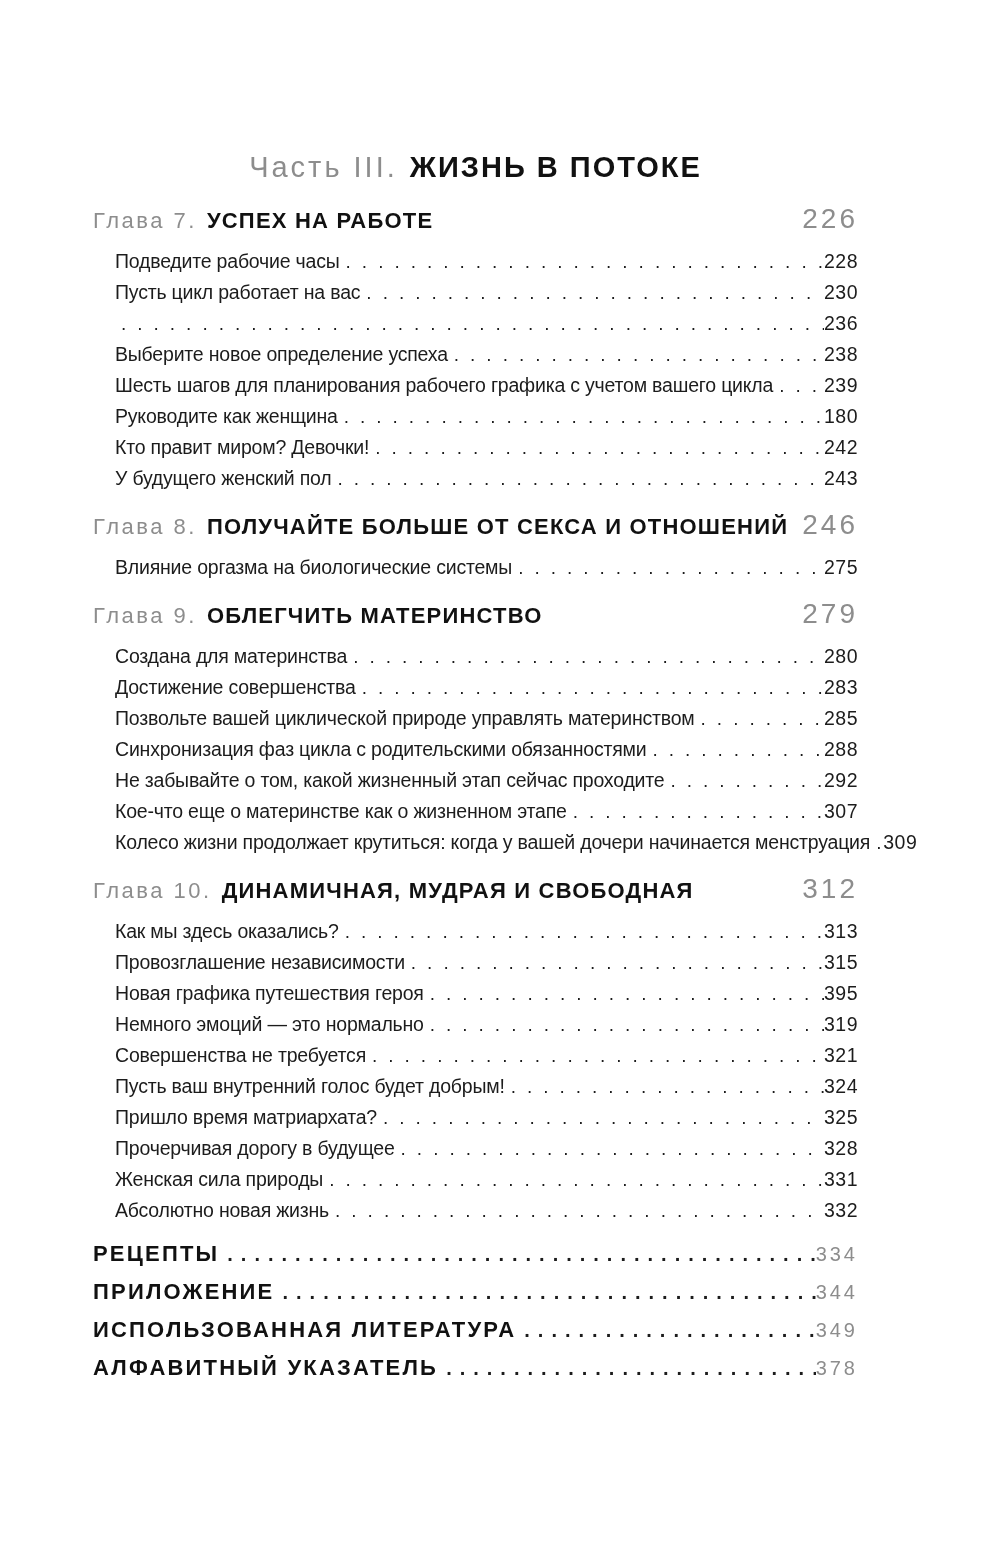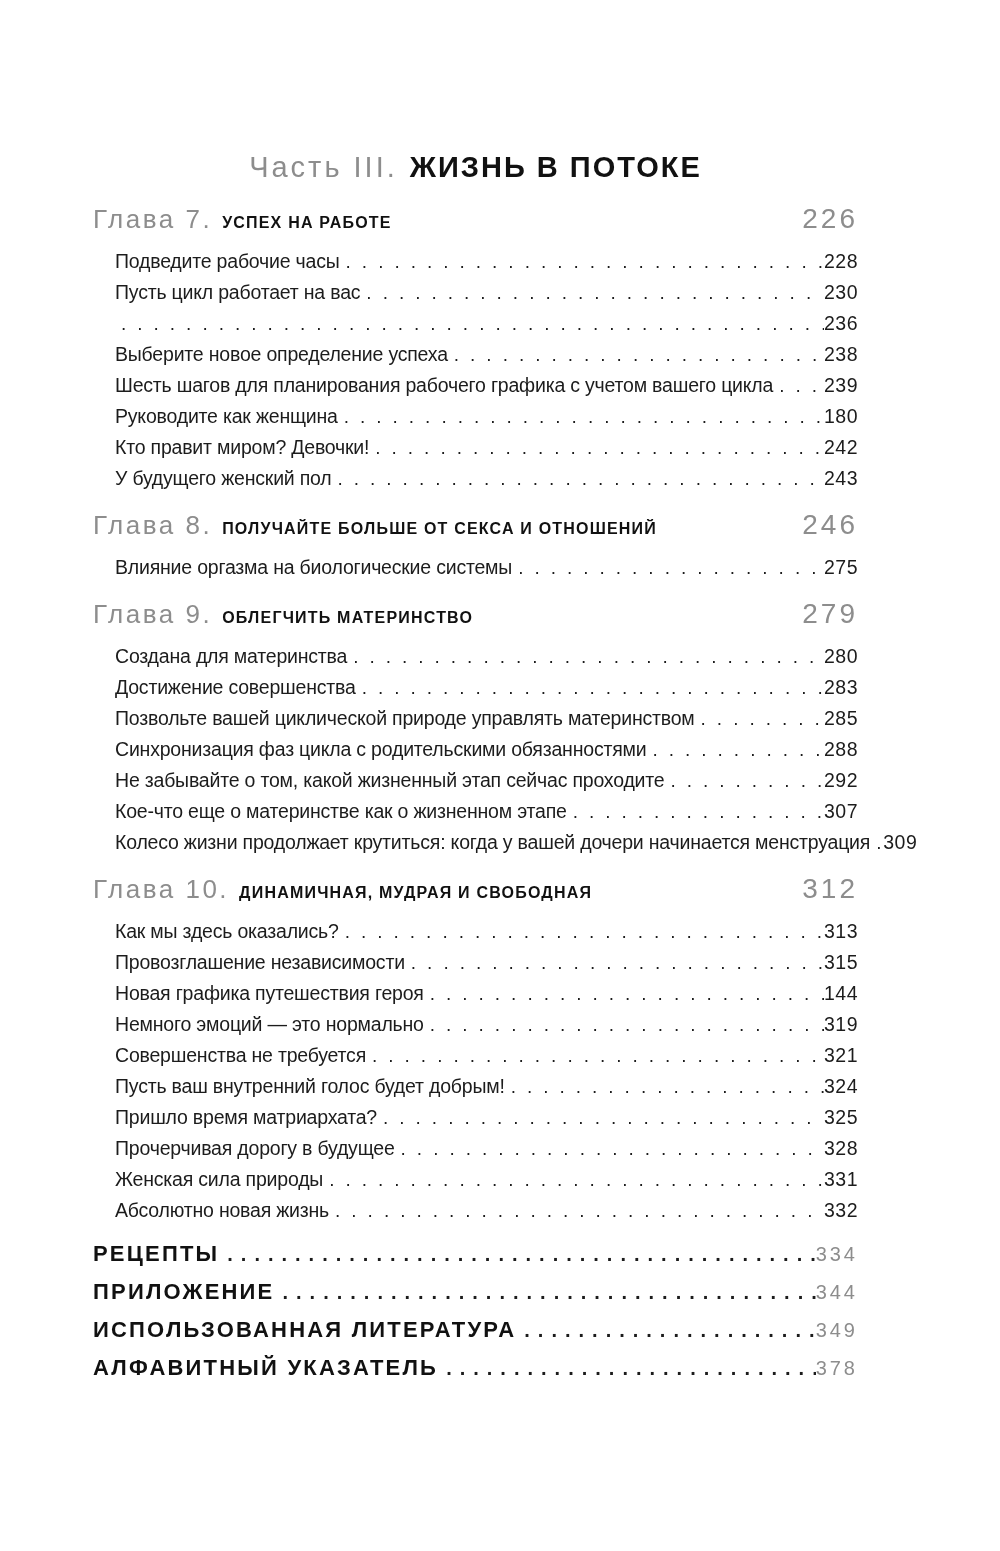--- a/index.html
+++ b/index.html
@@ -41,28 +41,28 @@
 
   
   .chapter-block{margin-top:14px;}
   .chapter-block:first-child{margin-top:11px;}
   .chapter-heading{
     display:flex;justify-content:space-between;align-items:baseline;
     line-height:33px;
   }
   .ch-label{
     color:var(--gray);
-    font-size:26px;
+    font-size:22px;
     letter-spacing:2.5px;
     margin-right:10px;
   }
   .ch-title{
     color:#111;
     font-weight:bold;
-    font-size:16px;
+    font-size:22px;
     letter-spacing:1.2px;
     white-space:nowrap;
     text-align:center;
   }
   .ch-page{
     color:var(--gray);
     font-size:28px;
     letter-spacing:3px;
   }
 
@@ -246,21 +246,21 @@
               <span class="entry-page">313</span>
             </div>
             <div class="entry-row">
               <span class="entry-title">Провозглашение независимости</span>
               <span class="entry-dots"></span>
               <span class="entry-page">315</span>
             </div>
             <div class="entry-row">
               <span class="entry-title">Новая графика путешествия героя</span>
               <span class="entry-dots"></span>
-              <span class="entry-page">144</span>
+              <span class="entry-page">395</span>
             </div>
             <div class="entry-row">
               <span class="entry-title">Немного эмоций — это нормально</span>
               <span class="entry-dots"></span>
               <span class="entry-page">319</span>
             </div>
             <div class="entry-row">
               <span class="entry-title">Совершенства не требуется</span>
               <span class="entry-dots"></span>
               <span class="entry-page">321</span>

